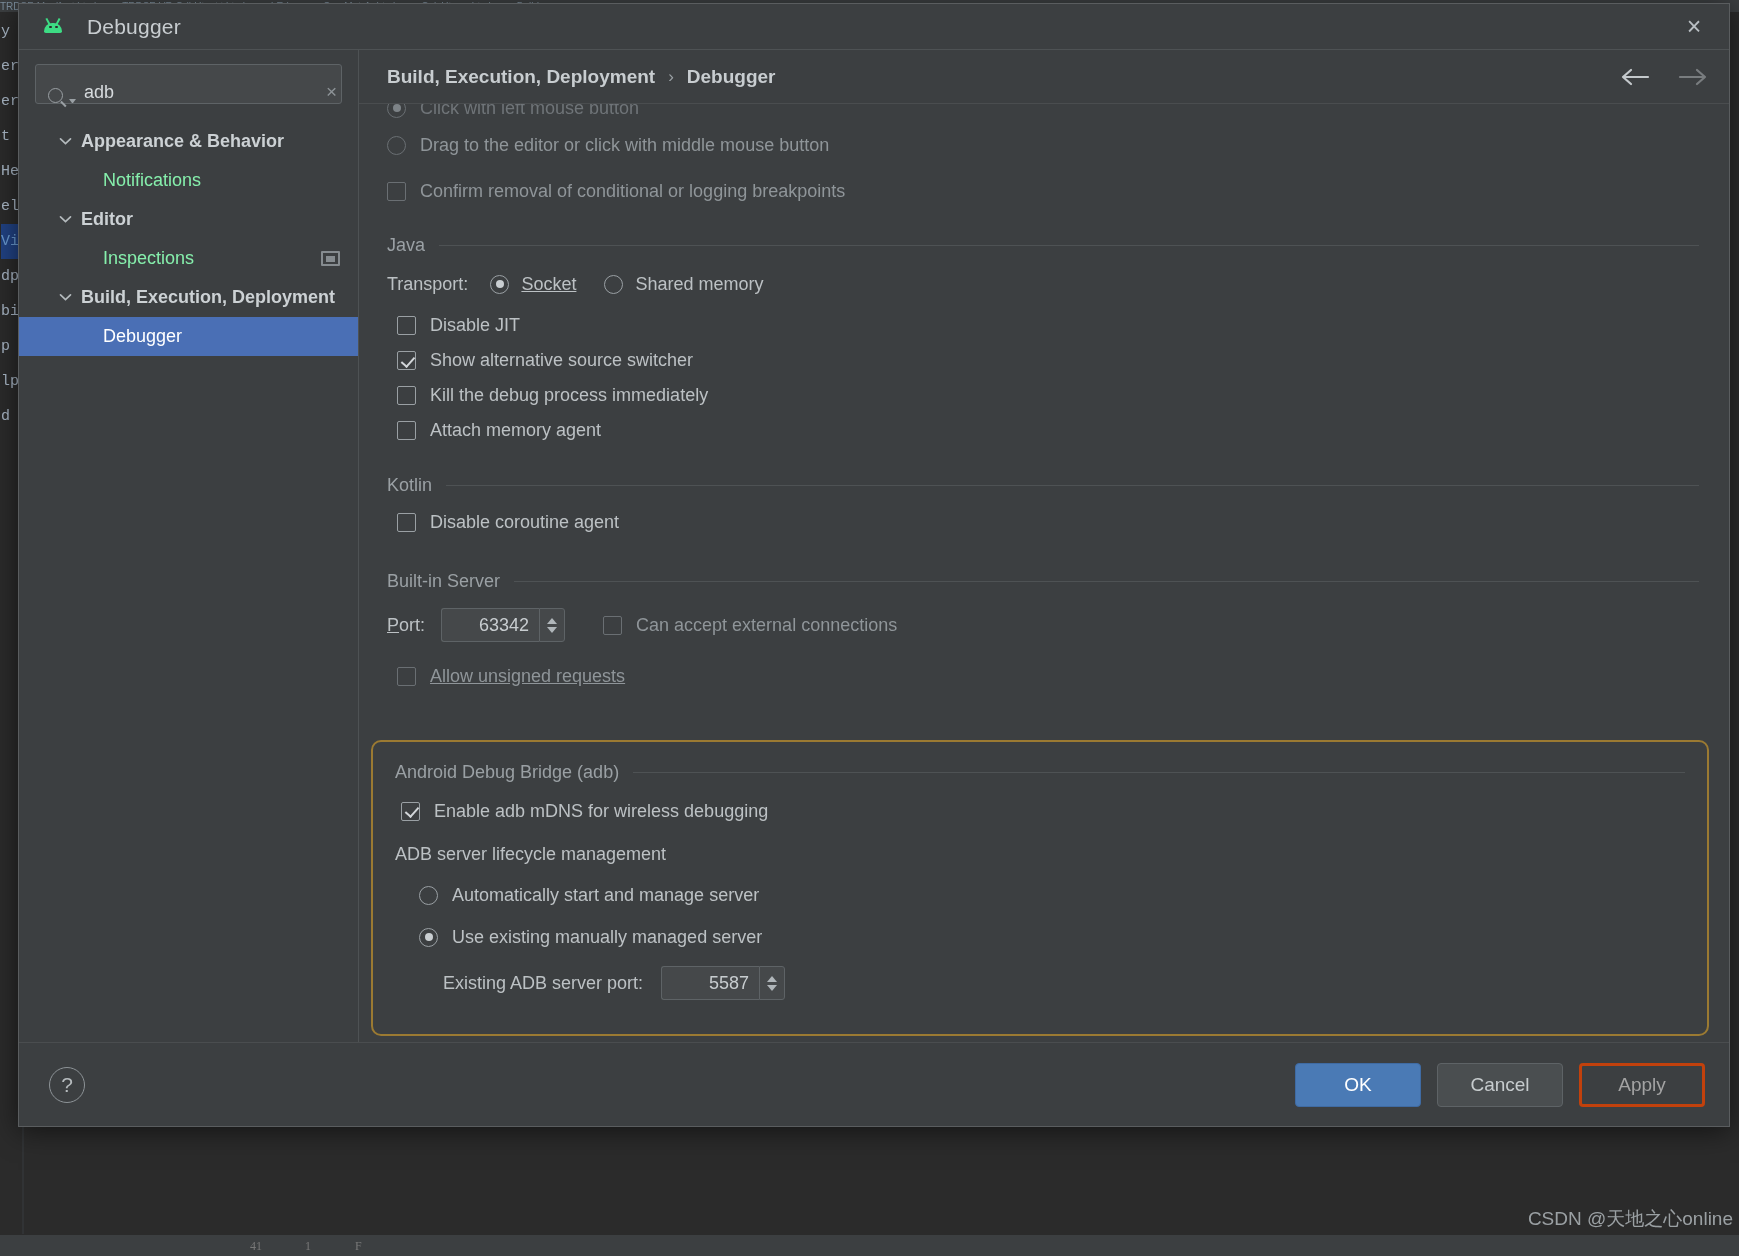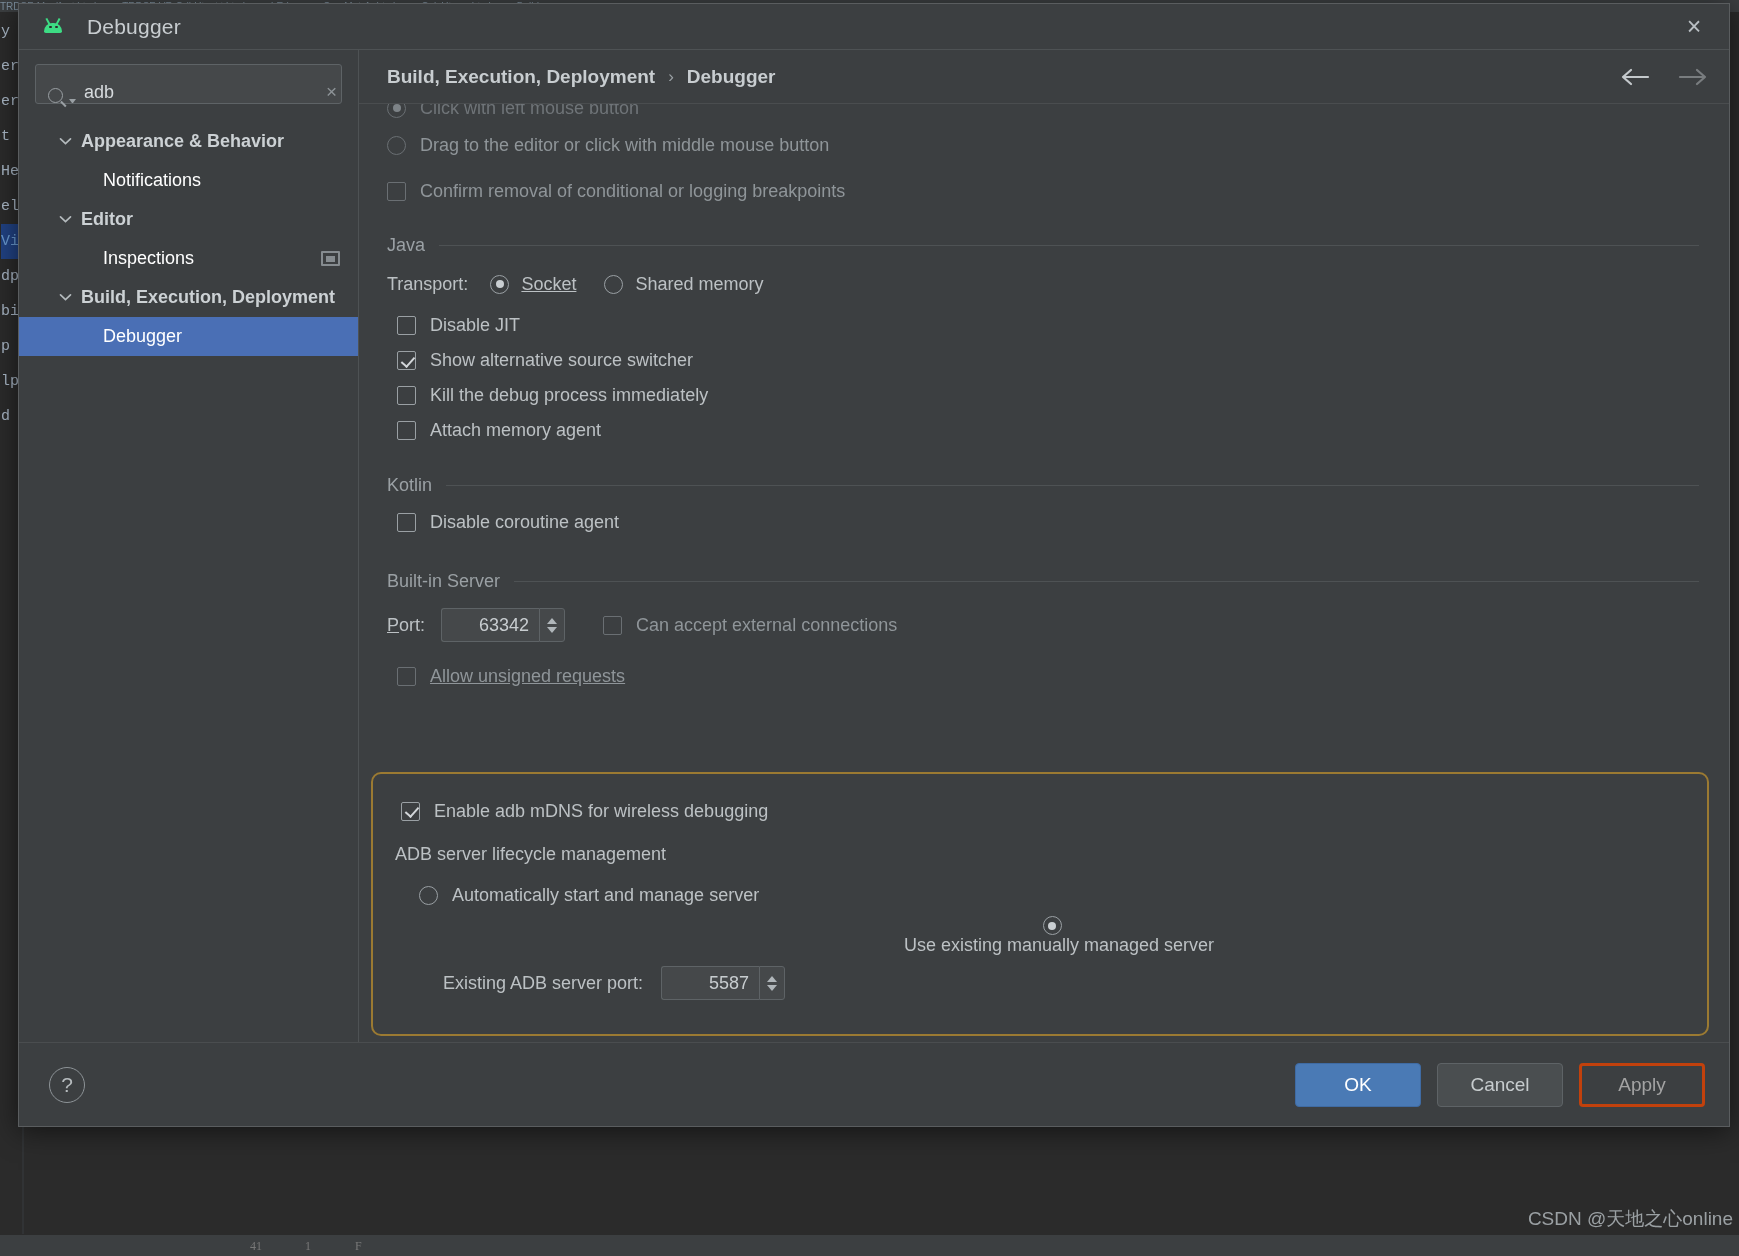--- a/index.html
+++ b/index.html
@@ -122,21 +122,21 @@
   .tree-row {
     height: 39px; display: flex; align-items: center;
     padding-left: 38px; position: relative; cursor: pointer;
   }
   .tree-row .chev {
     width: 16px; flex: 0 0 16px; color: #b4babd; font-size: 13px;
     display: flex; align-items: center; justify-content: center;
     margin-right: 8px;
   }
   .tree-row .chev svg { display:block; }
-  .tree-row .lbl { font-size: 18px; color: #ffffff; white-space: nowrap; }
+  .tree-row .lbl { font-size: 18px; color: #86efac; white-space: nowrap; }
   .tree-row.group .lbl { font-weight: bold; color: #ccd1d4; }
   .tree-row.child { padding-left: 84px; }
   .tree-row.selected { background: #4a6fb5; }
   .tree-row.selected .lbl { color: #ffffff; }
   .tree-row .mini-icon {
     position: absolute; right: 18px; width: 19px; height: 15px;
     border: 2px solid #868c90; border-radius: 1px;
     display: flex; align-items: center; justify-content: center;
   }
   .tree-row .mini-icon i {
@@ -445,36 +445,40 @@
           <span class="cbx dim" style="margin-left:38px;"></span>
           <span class="lbl-dim" style="margin-left:14px;">Can accept external connections</span>
         </div>
 
         <div class="row" style="height:44px; padding-left:10px;">
           <span class="cbx dim"></span>
           <span class="lbl-dim u" style="margin-left:14px;">Allow unsigned requests</span>
         </div>
 
         <div id="adb-group">
+          <div class="sect" style="height:32px;">
+            <span class="sect-t">Android Debug Bridge (adb)</span>
+            <span class="sect-l"></span>
+          </div>
 
           <div class="row" style="height:46px; padding-left:6px;">
             <span class="cbx on"></span>
             <span class="lbl-txt" style="margin-left:14px;">Enable adb mDNS for wireless debugging</span>
           </div>
 
           <div class="row" style="height:40px;">
             <span class="lbl-txt">ADB server lifecycle management</span>
           </div>
 
           <div class="row" style="height:42px; padding-left:24px;">
             <span class="radio"></span>
             <span class="lbl-txt" style="margin-left:14px;">Automatically start and manage server</span>
           </div>
 
-          <div class="row" style="height:42px; padding-left:24px;flex-direction:column;">
+          <div class="row" style="height:42px; padding-left:24px;">
             <span class="radio on"></span>
             <span class="lbl-txt" style="margin-left:14px;">Use existing manually managed server</span>
           </div>
 
           <div class="row" style="height:50px; padding-left:48px;">
             <span class="lbl-txt">Existing ADB server port:</span>
             <span class="spin" style="margin-left:18px;">
               <span class="fld">5587</span>
               <span class="btns">
                   <i class="up"></i>

